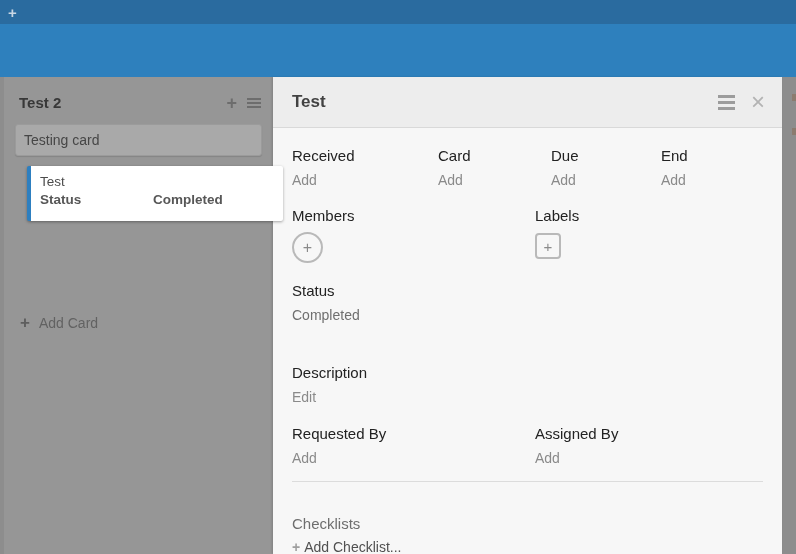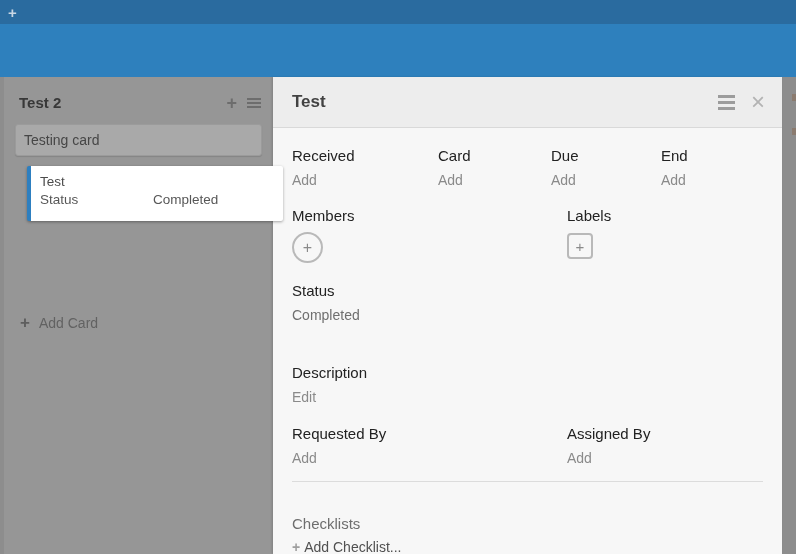--- a/index.html
+++ b/index.html
@@ -27,21 +27,21 @@
     font-family:inherit; font-size:14px; color:#464646; padding:0 8px; outline:none; }
   .addcard { position:absolute; left:16px; top:237px; display:flex; align-items:center;
     color:#626262; font-size:14px; cursor:pointer; }
   .addcard-plus { font-size:17px; font-weight:bold; color:#5e5e5e; margin-right:9px; line-height:1; }
 
   
   .minicard { position:absolute; left:27px; top:89px; width:256px; height:55px;
     background:#ffffff; border-left:4px solid #2d7fc0; border-radius:2px;
     box-shadow:0 1px 3px rgba(0,0,0,0.35); z-index:5; padding:7px 0 0 9px; cursor:pointer; }
   .minicard-title { font-size:13.5px; color:#4c4c4c; line-height:18px; }
-  .minicard-row { font-size:13.5px; color:#575757; line-height:18px; }
+  .minicard-row { font-size:13.5px; color:#575757; line-height:18px;font-weight:bold; }
   .minicard-field { display:inline-block; width:113px; }
 
   
   .panel { position:absolute; left:273px; top:0; bottom:0; width:509px; background:#f7f7f7;
     z-index:2; box-shadow:-1px 0 2px rgba(0,0,0,0.15); }
   .panel-header { height:51px; background:#ededed; border-bottom:1px solid #d9d9d9;
     display:flex; align-items:center; padding:0 17px 0 19px; }
   .panel-title { font-size:17px; font-weight:bold; color:#424242; flex:1; }
   .panel-menu { display:inline-block; margin-right:16px; cursor:pointer; }
   .panel-menu i { display:block; width:17px; height:3px; background:#9c9c9c; margin:3px 0; }
@@ -49,21 +49,21 @@
 
   .panel-body { padding:18px 19px 0 19px; }
   .sec-title { font-size:15px; font-weight:normal; color:#222222; line-height:19px; }
   .sec-action { font-size:14px; color:#8a8a8a; line-height:19px; margin-top:6px; cursor:pointer; }
   .sec-value { font-size:14px; color:#6f6f6f; line-height:19px; margin-top:6px; }
 
   .dates-row { display:flex; }
   .date-col-0 { width:146px; } .date-col-1 { width:113px; } .date-col-2 { width:110px; } .date-col-3 { flex:1; }
 
   .two-col { display:flex; }
-  .two-col .col1 { width:243px; } .two-col .col2 { flex:1;margin-left:32px; }
+  .two-col .col1 { width:243px; } .two-col .col2 { flex:1; }
   .row-members { margin-top:16px; }
   .btn-add-member { margin-top:7px; width:31px; height:31px; border:2px solid #b9b9b9;
     border-radius:50%; color:#8a8a8a; font-size:16px; display:flex; align-items:center;
     justify-content:center; cursor:pointer; background:transparent; }
   .btn-add-label { margin-top:8px; width:26px; height:26px; border:2px solid #b9b9b9;
     border-radius:4px; color:#8a8a8a; font-size:15px; display:flex; align-items:center;
     justify-content:center; cursor:pointer; background:transparent; }
 
   .row-status { margin-top:18px; }
   .row-desc { margin-top:38px; }

